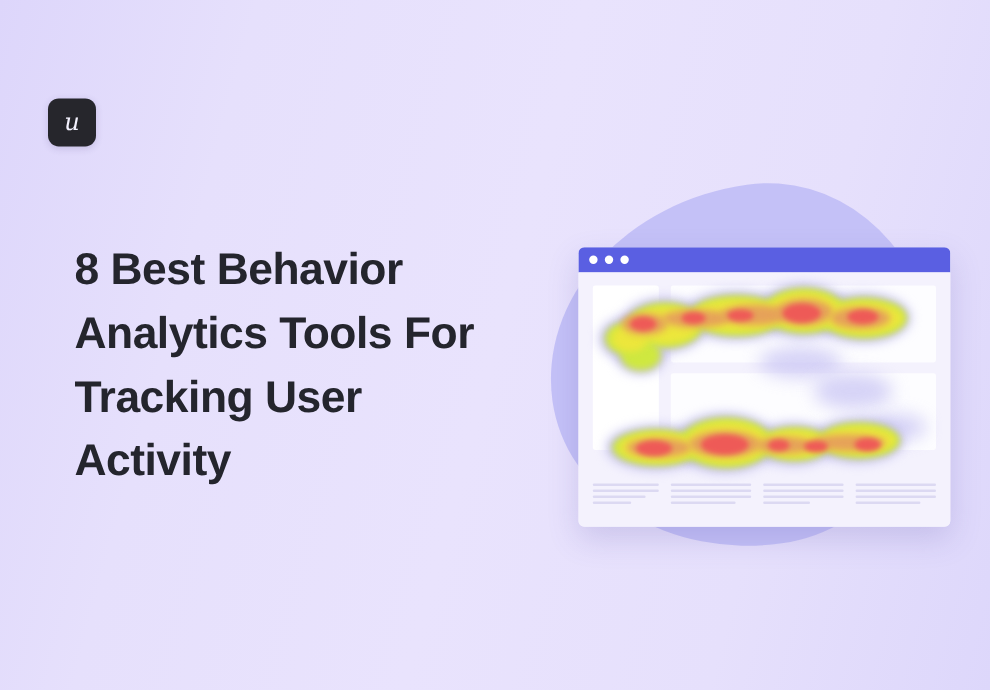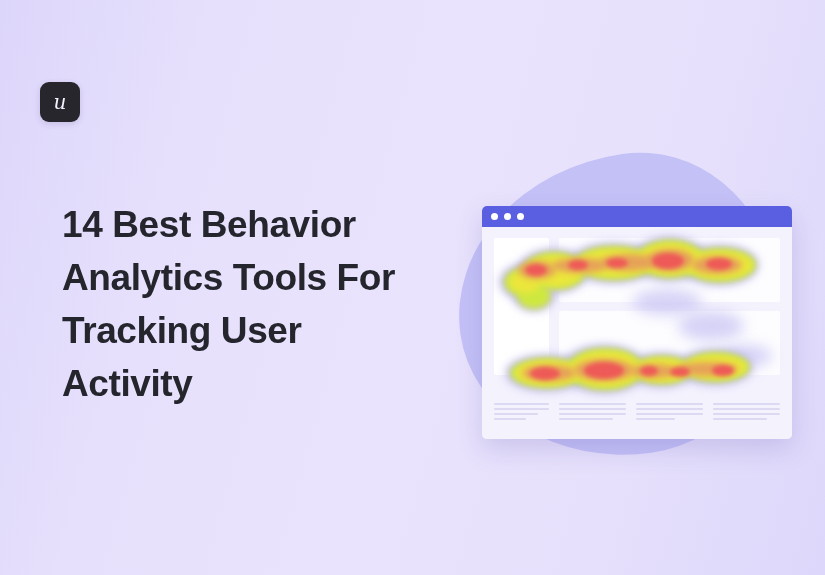--- a/index.html
+++ b/index.html
@@ -191,21 +191,21 @@
 </style>
 </head>
 <body>
 
 <div id="page">
 
   <div id="logo-badge">
     <span class="glyph">u</span>
   </div>
 
-  <h1 id="headline">14 Best Behavior
+  <h1 id="headline">8 Best Behavior
 Analytics Tools For
 Tracking User
 Activity</h1>
 
   <div id="illustration">
 
     <div id="bg-blob"></div>
 
     <div id="browser-window">
 

